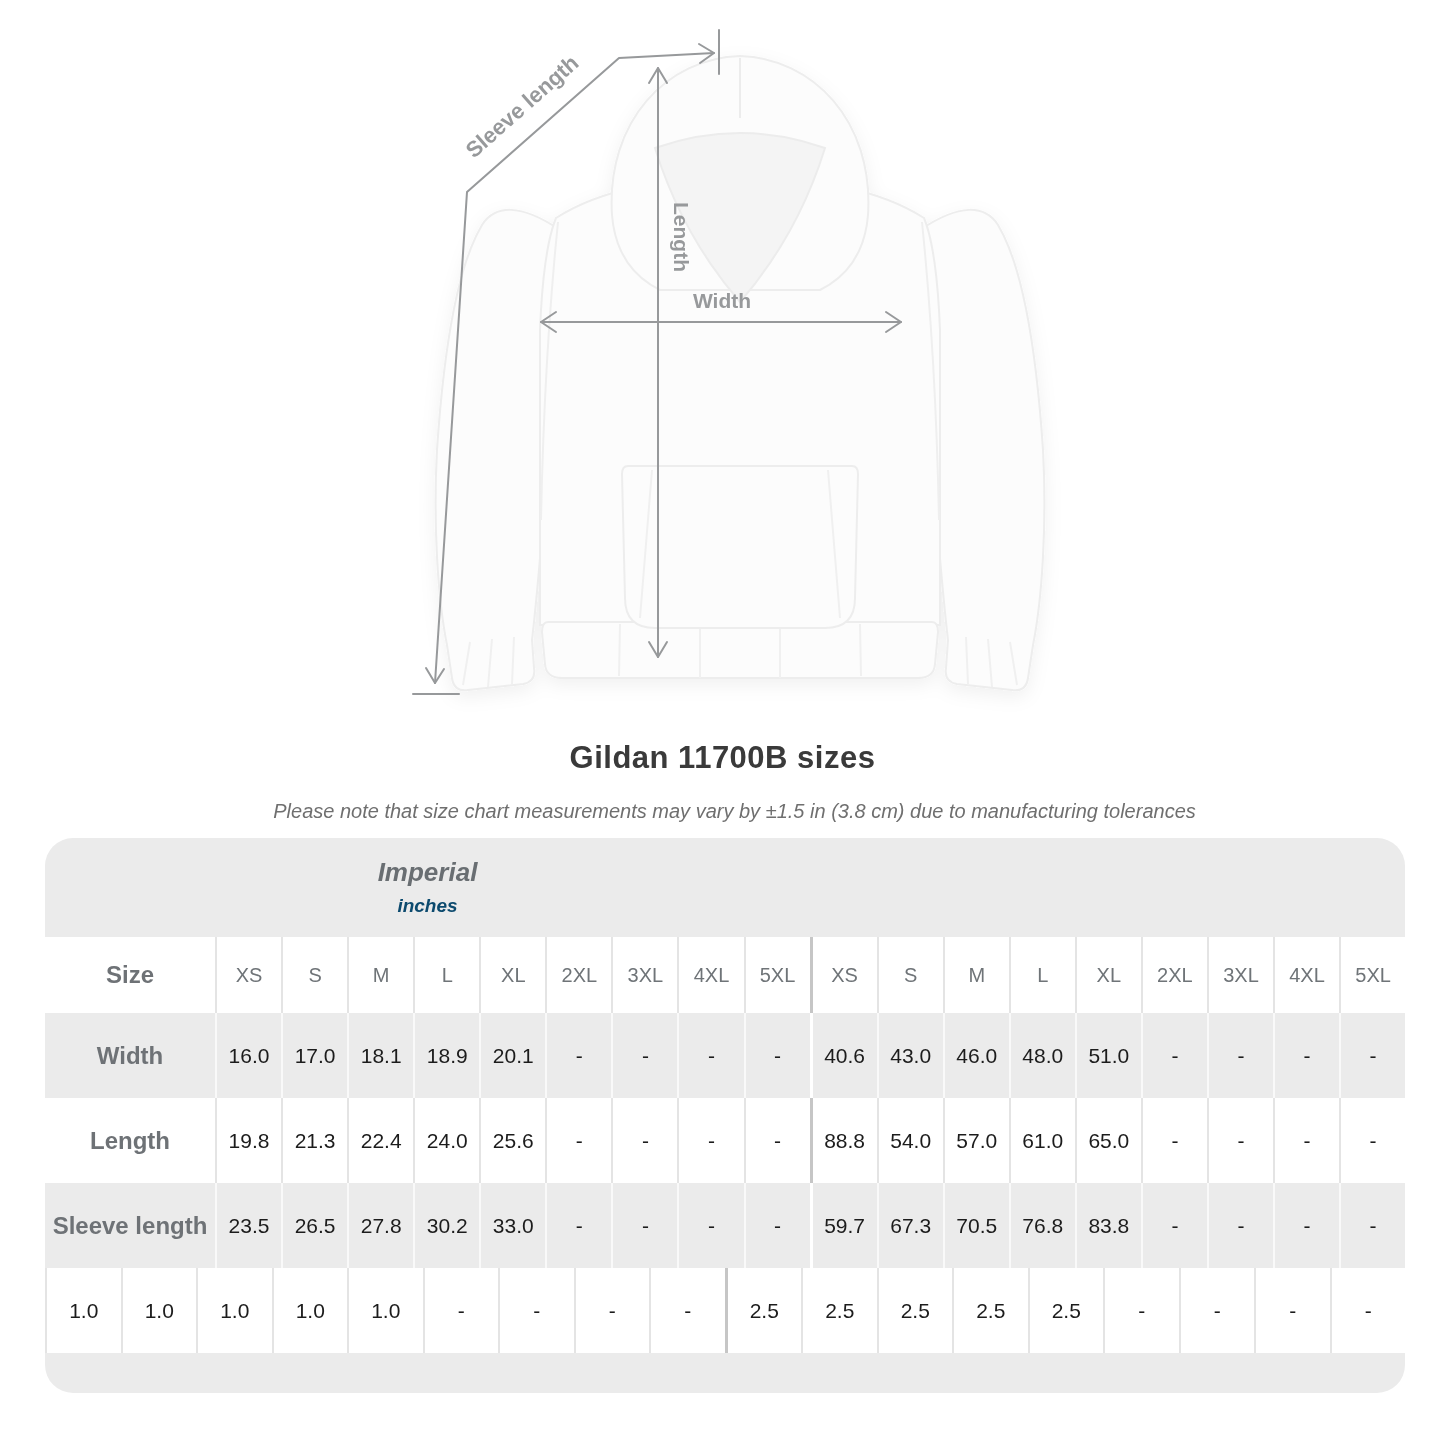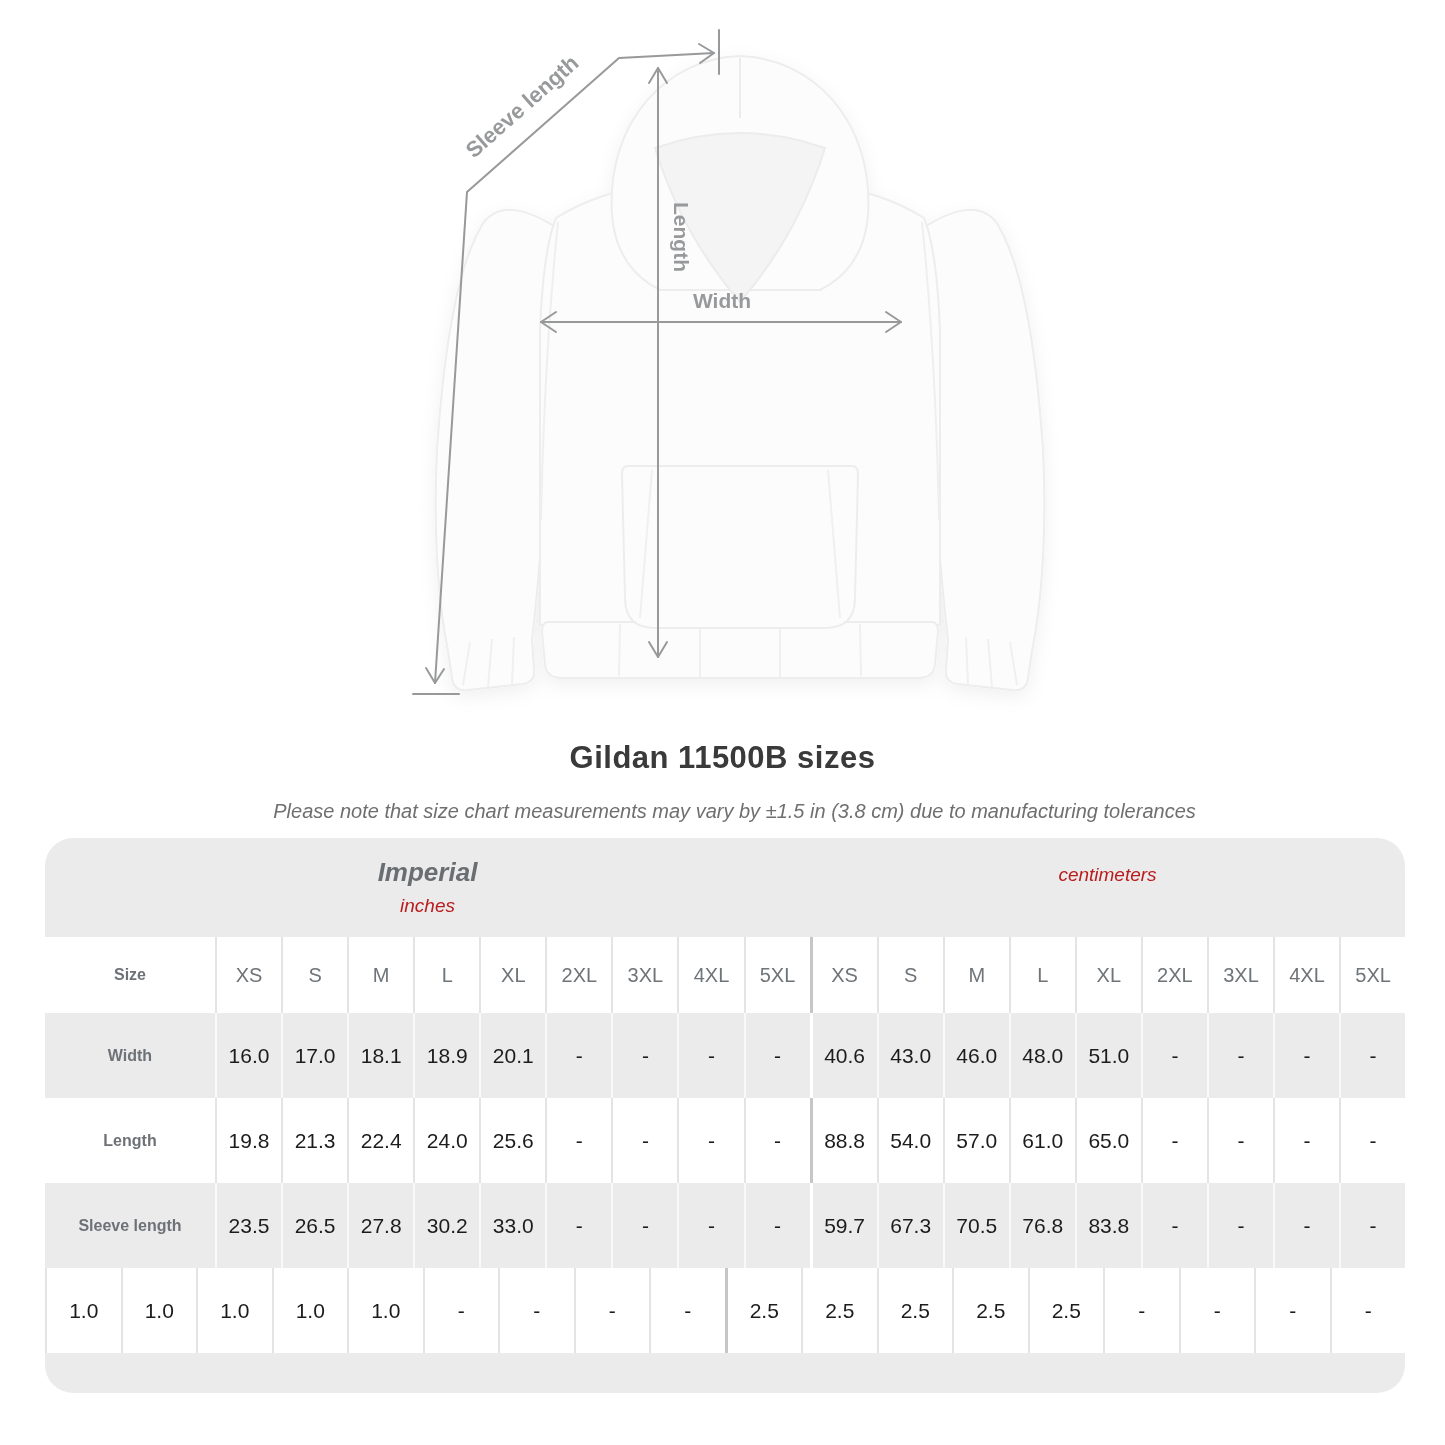--- a/index.html
+++ b/index.html
@@ -17,29 +17,29 @@
             text-align:center;font-style:italic;font-size:20px;color:#6f6f6f;}
 
   
   .table-card{position:absolute;top:838px;left:45px;width:1360px;height:555px;
               background:#ebebeb;border-radius:28px;overflow:hidden;}
   .unit-header{display:flex;height:99px;}
   .unit-group{padding-top:19px;text-align:center;}
   .unit-group.imperial{width:765px;}
   .unit-group.metric{width:595px;}
   .unit-name{font-size:26px;font-weight:bold;font-style:italic;color:#696e72;}
-  .unit-sub{margin-top:7px;font-size:19px;font-style:italic;color:#b91c1c;}
+  .unit-sub{margin-top:7px;font-size:19px;font-style:italic;color:#0c4a6e;font-weight:bold;}
 
   .t-row{display:flex;}
   .t-row.white{background:#ffffff;--sep:#e4e4e4;--secdiv:#c6c6c6;}
   .t-row.gray{background:transparent;--sep:#f9f9f9;--secdiv:#ffffff;}
   .t-row.h76{height:76px;}
   .t-row.h85{height:85px;}
   .cell{display:flex;align-items:center;justify-content:center;}
-  .cell.label{width:170px;flex:0 0 170px;font-weight:bold;font-size:16px;color:#6e7276;}
+  .cell.label{width:170px;flex:0 0 170px;font-weight:bold;font-size:24px;color:#6e7276;}
   .cell.val{flex:1;font-size:21px;color:#1c1c1c;border-left:2px solid var(--sep);}
   .cell.val.section{border-left-width:3px;border-left-color:var(--secdiv);}
   .t-row.hdr .cell.val{font-weight:normal;font-size:20px;color:#6f7478;}
 </style>
 </head>
 <body>
 
 <div class="page">
 
   <svg class="diagram" width="1445" height="730" viewBox="0 0 1445 730">
@@ -101,31 +101,30 @@
         <path d="M 413 694 L 459 694"></path>
       </g>
       <g fill="#97999b" stroke="none" font-weight="bold">
         <text x="722" y="308" text-anchor="middle" font-size="21">Width</text>
         <text transform="translate(674,237) rotate(90)" text-anchor="middle" font-size="21">Length</text>
         <text transform="translate(527,112) rotate(-41.5)" text-anchor="middle" font-size="22">Sleeve length</text>
       </g>
     </g>
   </svg>
 
-  <h1 class="page-title">Gildan 11500B sizes</h1>
+  <h1 class="page-title">Gildan 11700B sizes</h1>
   <p class="subtitle">Please note that size chart measurements may vary by ±1.5 in (3.8 cm) due to manufacturing tolerances</p>
 
   <div class="table-card">
     <div class="unit-header">
       <div class="unit-group imperial">
         <div class="unit-name">Imperial</div>
         <div class="unit-sub">inches</div>
       </div>
       <div class="unit-group metric">
-        <div class="unit-sub">centimeters</div>
       </div>
     </div>
     <div id="size-table">
         <div class="t-row white hdr h76">
           <div class="cell label">Size</div>
           <div class="cell val">XS</div>
           <div class="cell val">S</div>
           <div class="cell val">M</div>
           <div class="cell val">L</div>
           <div class="cell val">XL</div>

